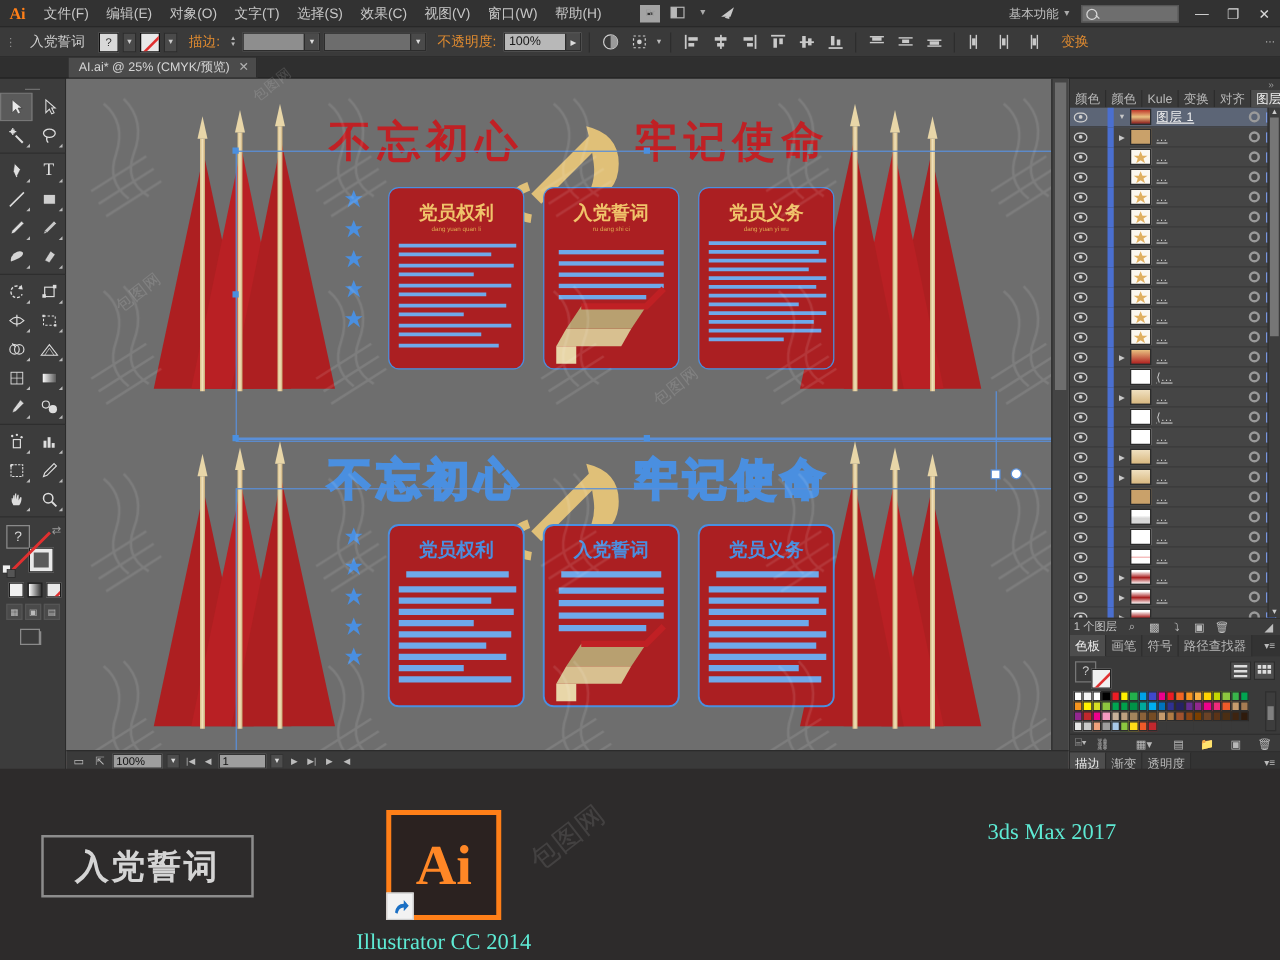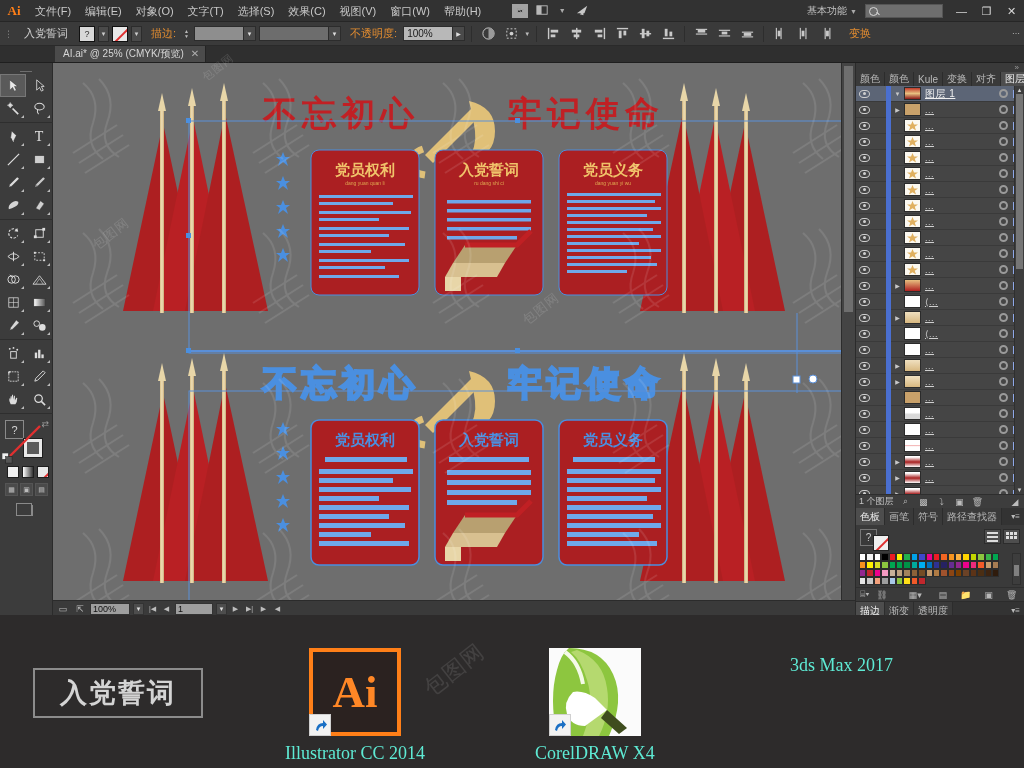--- a/index.html
+++ b/index.html
@@ -1591,39 +1591,20 @@
           </div>
         <div class="shortcut-badge">
           <svg width="15" height="15" viewBox="0 0 15 15">
               <path d="M3 12 Q4 5 10 5 L10 2 L14 6.5 L10 11 L10 8 Q6 8 5 13 Z" fill="#1a6fc4"></path>
             </svg>
         </div>
       </div>
       <div class="app-caption">Illustrator CC 2014</div>
     </div>
 
-    <div class="app-item" style="left:535px; top:33px;">
-      <div class="app-icon">
-        <div class="cdr-tile">
-          <svg width="92" height="88" viewBox="0 0 92 88">
-            <path d="M20 0 Q52 0 64 26 Q76 52 60 88 L8 88 Q0 50 8 22 Q12 6 20 0 Z" fill="#8dc63f"></path>
-            <path d="M28 2 Q54 12 58 40 Q62 64 50 88 L34 88 Q46 56 38 32 Q32 12 22 4 Z" fill="#b5d96f"></path>
-            <path d="M16 4 Q30 14 34 36" fill="none" stroke="#f4fae8" stroke-width="4"></path>
-            <path d="M24 44 Q14 54 18 66 Q22 78 36 78 L58 62 L46 50 Q34 42 24 44 Z" fill="#ffffff"></path>
-            <path d="M58 62 L78 80 L70 86 L52 70 Z" fill="#3f4d1e"></path>
-          </svg>
-        </div>
-        <div class="shortcut-badge">
-          <svg width="15" height="15" viewBox="0 0 15 15">
-              <path d="M3 12 Q4 5 10 5 L10 2 L14 6.5 L10 11 L10 8 Q6 8 5 13 Z" fill="#1a6fc4"></path>
-            </svg>
-        </div>
-      </div>
-      <div class="app-caption">CorelDRAW X4</div>
-    </div>
 
     <div class="app-item" style="left:790px; top:33px;">
       <div class="app-caption">3ds Max 2017</div>
     </div>
   </div>
 
   <div class="wm" style="left:90px; top:225px;">包图网</div>
   <div class="wm" style="left:520px; top:300px;">包图网</div>
   <div class="wm" style="left:420px; top:655px; font-size:22px; opacity:0.10;">包图网</div>
   <div class="wm" style="left:200px; top:60px; font-size:11px;">包图网</div>

